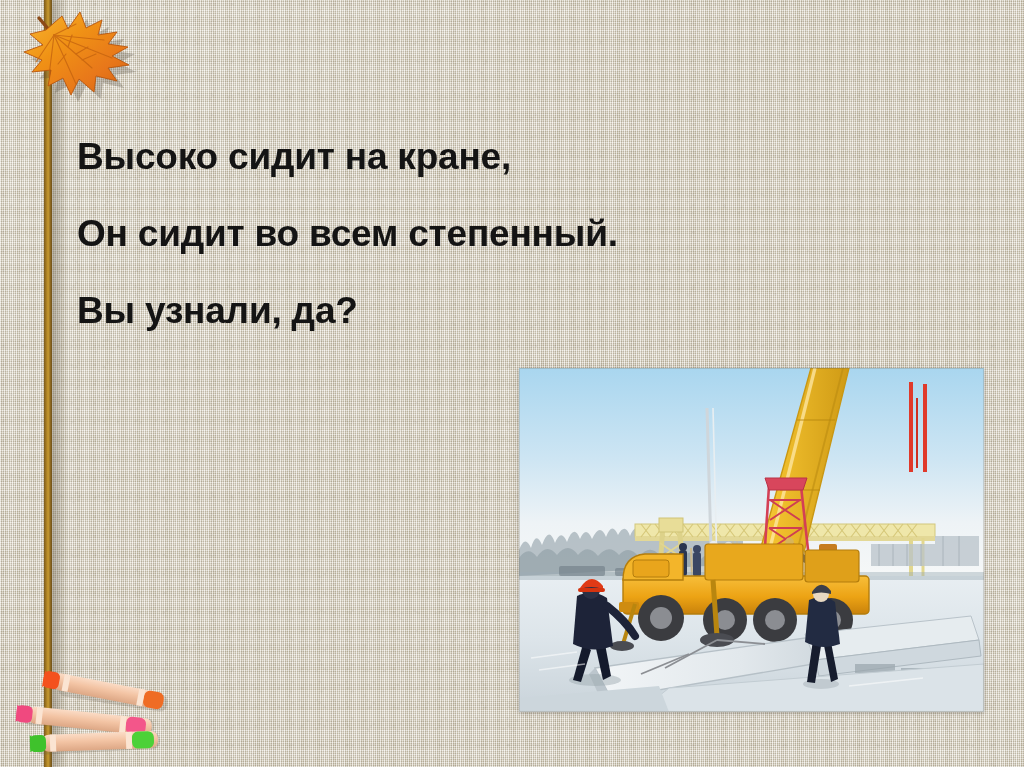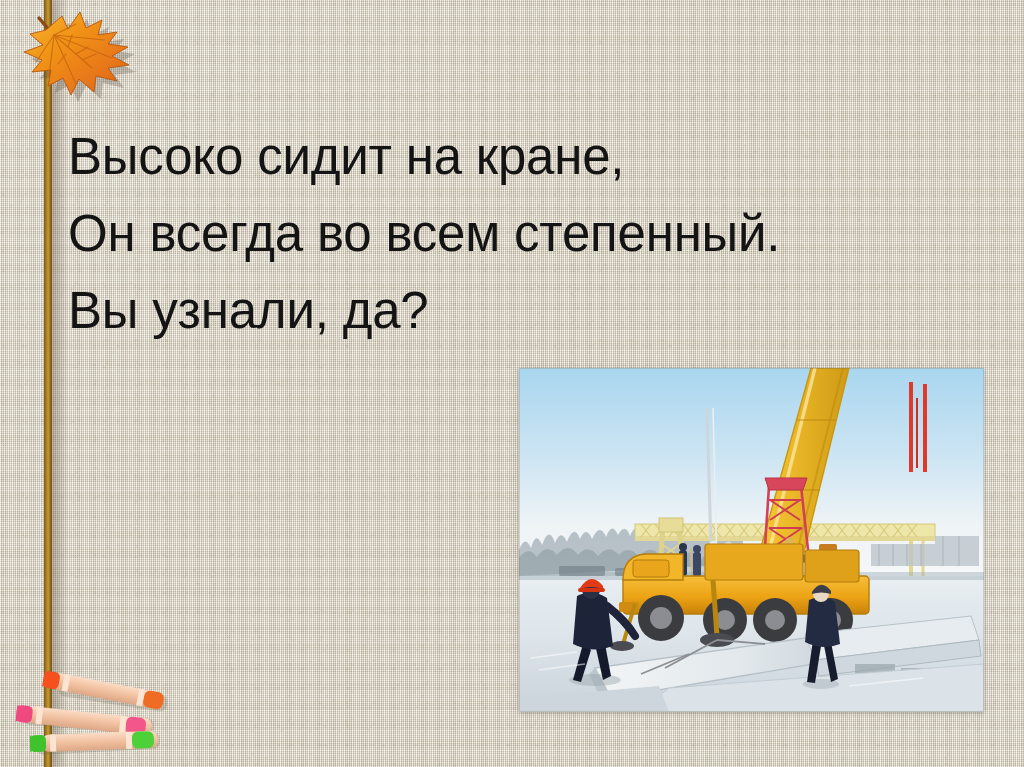--- a/index.html
+++ b/index.html
@@ -94,25 +94,26 @@
   
   .verse {
     position: absolute;
     left: 68px;
     top: 118px;
     width: 920px;
   }
   .verse-line {
     color: #141414;
     font-family: "Liberation Sans", sans-serif;
-    font-weight: normal;
-    font-size: 51px;
+    font-weight: bold;
+    font-size: 37px;
     line-height: 77px;
     letter-spacing: -0.2px;
     white-space: nowrap;
+    padding-left: 9px;
   }
 
   
   .photo {
     position: absolute;
     left: 519px;
     top: 368px;
     width: 465px;
     height: 344px;
     overflow: hidden;
@@ -166,21 +167,21 @@
         <path d="M52 45 L56 33"></path>
         <path d="M60 52 L72 45"></path>
         <path d="M50 52 L42 62"></path>
         <path d="M66 58 L80 52"></path>
       </g>
     </svg>
   </div>
 
   <div class="verse">
     <div class="verse-line">Высоко сидит на кране,</div>
-    <div class="verse-line">Он всегда во всем степенный.</div>
+    <div class="verse-line">Он сидит во всем степенный.</div>
     <div class="verse-line">Вы узнали, да?</div>
   </div>
 
   <div class="photo">
     <svg viewBox="0 0 465 344" width="465" height="344" xmlns="http://www.w3.org/2000/svg">
       <defs>
         <linearGradient id="sky" x1="0" y1="0" x2="0" y2="1">
           <stop offset="0%" stop-color="#a9d6ef"></stop>
           <stop offset="42%" stop-color="#cde5f3"></stop>
           <stop offset="72%" stop-color="#eef3f6"></stop>

